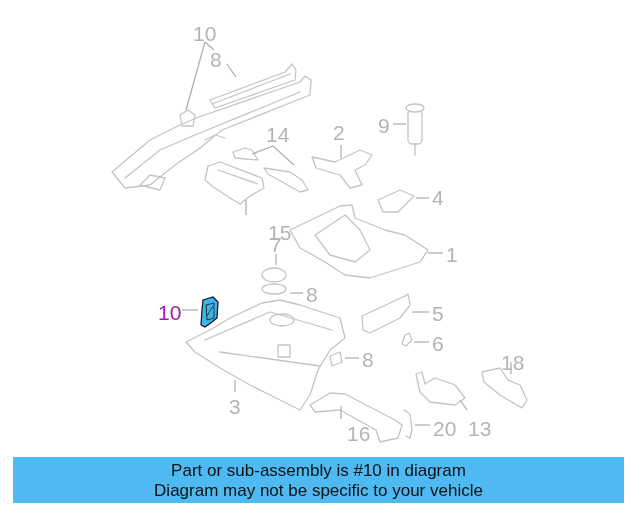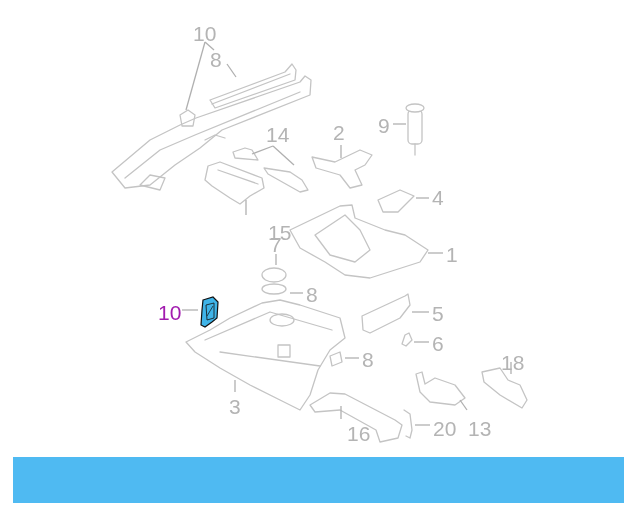--- a/index.html
+++ b/index.html
@@ -151,13 +151,15 @@
   <span class="callout" style="left:362px;top:349px;">8</span>
   <span class="callout" style="left:266px;top:124px;">14</span>
   <span class="callout" style="left:243px;top:222px;margin-left:25px;">15</span>
   <span class="callout" style="left:332px;top:423px;margin-left:15px;">16</span>
   <span class="callout" style="left:468px;top:418px;">13</span>
   <span class="callout" style="left:501px;top:352px;">18</span>
   <span class="callout" style="left:433px;top:418px;">20</span>
 </div>
 
 <div id="banner">
+  <div>Part or sub-assembly is #10 in diagram</div>
+  <div>Diagram may not be specific to your vehicle</div>
 </div>
 
 </body></html>

